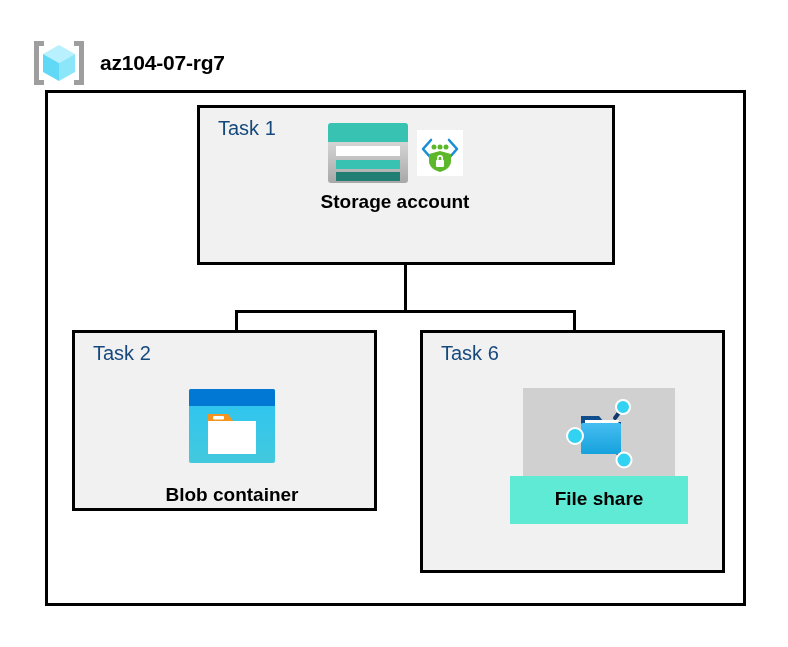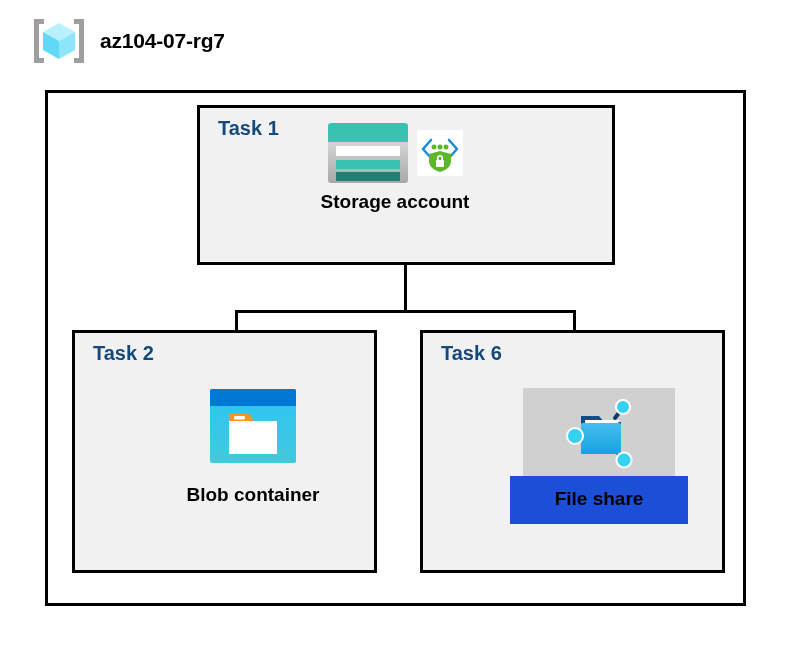--- a/index.html
+++ b/index.html
@@ -18,21 +18,21 @@
     position: relative;
     width: 788px;
     height: 647px;
     background: #ffffff;
   }
 
   
   .rg-header {
     position: absolute;
     left: 30px;
-    top: 16px;
+    top: 38px;
     display: flex;
     align-items: center;
     gap: 12px;
   }
   .rg-icon {
     width: 58px;
     height: 50px;
     display: block;
   }
   .rg-title {
@@ -56,29 +56,29 @@
   }
 
   
   .task-box {
     position: absolute;
     background: #f1f1f1;
     border: 3px solid #000000;
     box-sizing: border-box;
   }
   #task1-box { left: 197px; top: 105px; width: 418px; height: 160px; }
-  #task2-box { left: 72px;  top: 330px; width: 305px; height: 243px; }
+  #task2-box { left: 72px;  top: 330px; width: 305px; height: 181px; }
   #task3-box { left: 420px; top: 330px; width: 305px; height: 243px; }
 
   .task-label {
     position: absolute;
     left: 18px;
     top: 9px;
     font-size: 20px;
-    font-weight: bold;
+    font-weight: normal;
     color: #15497c;
     white-space: nowrap;
   }
 
   
   .node {
     position: absolute;
     display: flex;
     flex-direction: column;
     align-items: center;
@@ -95,31 +95,31 @@
   #node-storage { left: 290px; top: 122px; width: 210px; }
   #node-storage .icon-row {
     display: flex;
     align-items: center;
     gap: 8px;
     justify-content: center;
   }
   #node-storage .node-caption { margin-top: 3px; }
 
   
-  #node-blob { left: 153px; top: 388px; width: 200px; justify-content: space-between; }
+  #node-blob { left: 132px; top: 388px; width: 200px; justify-content: space-between; }
   #node-blob .node-caption { margin-top: 16px; }
 
   
   #node-fileshare { left: 510px; top: 388px; width: 178px; }
   #node-fileshare .icon-highlight {
     background: #d0d0d0;
     padding: 4px 36px 0 36px;
   }
   #node-fileshare .node-caption {
-    background: #1d4ed8;
+    background: #5eead4;
     width: 178px;
     padding: 12px 0 14px 0;
     margin-top: 0;
   }
 
   
   .conn {
     position: absolute;
     background: #000000;
   }

